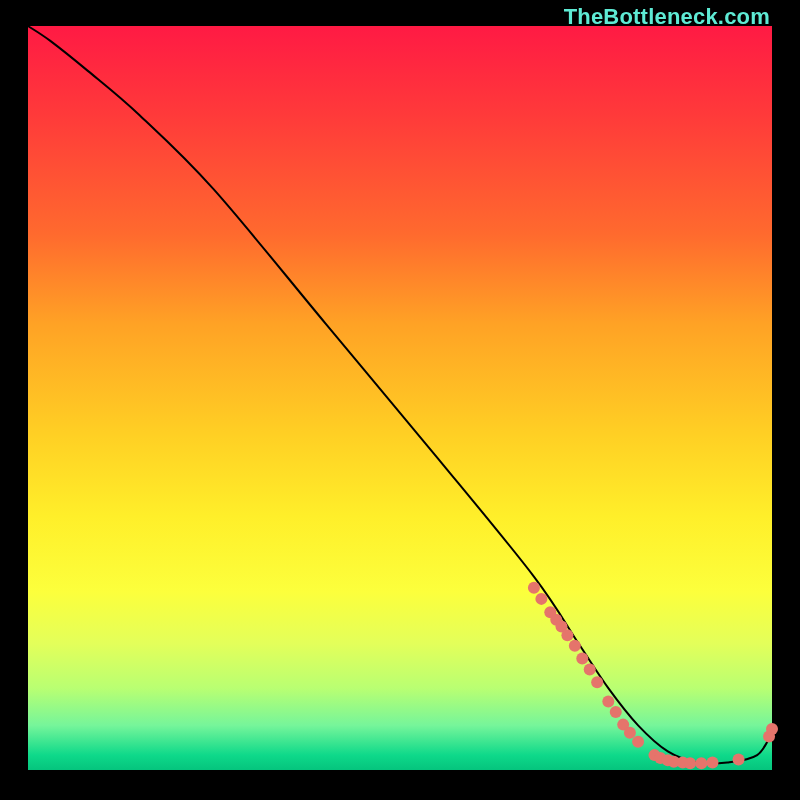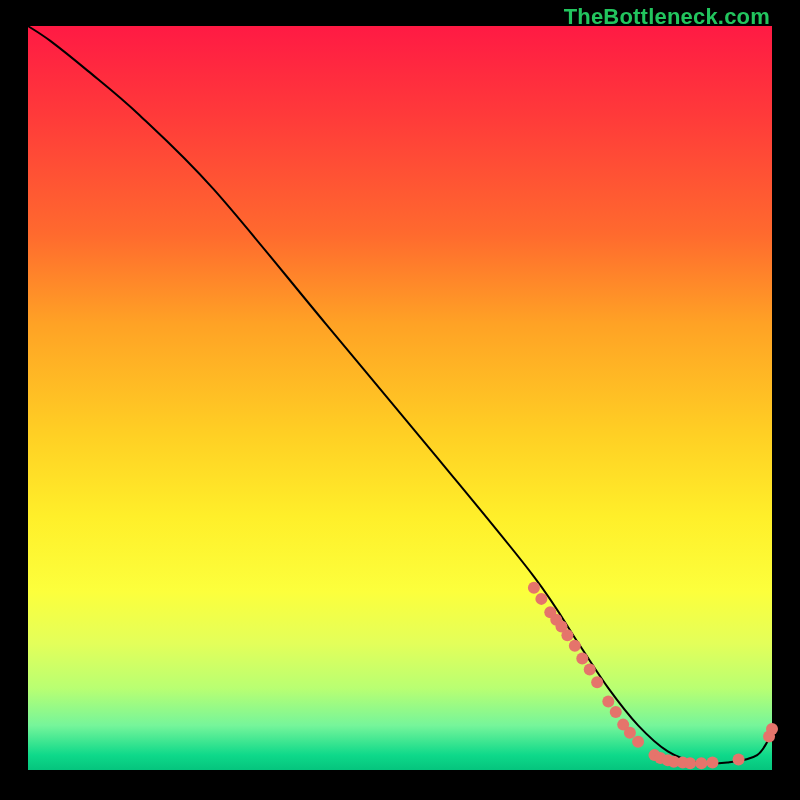--- a/index.html
+++ b/index.html
@@ -23,21 +23,21 @@
       #b9ff72 89%,
       #76f59a 94%,
       #0ed98a 98%,
       #05c47d 100%
     );
   }
   .watermark {
     position: absolute;
     top: 4px;
     right: 30px;
-    color: #22c55e;
+    color: #5eead4;
     font-size: 22px;
     font-weight: 600;
     letter-spacing: 0.2px;
     user-select: none;
   }
   svg.curve {
     position: absolute;
     left: 0; top: 0;
     width: 100%; height: 100%;
     overflow: visible;

